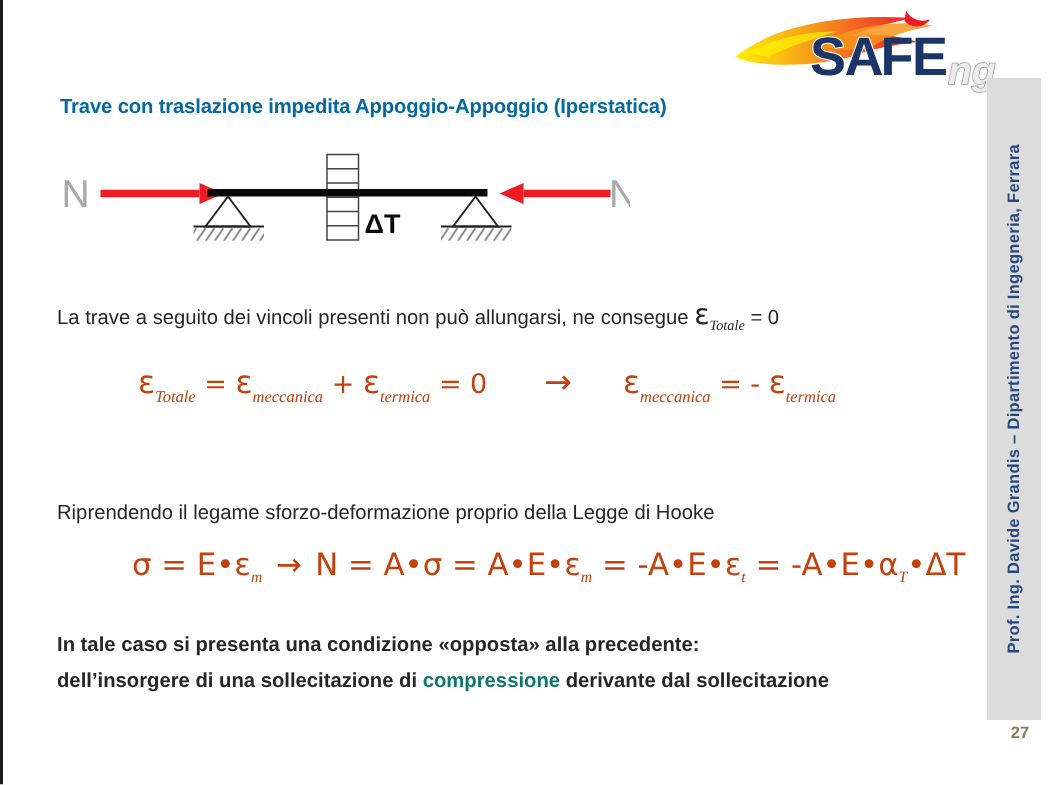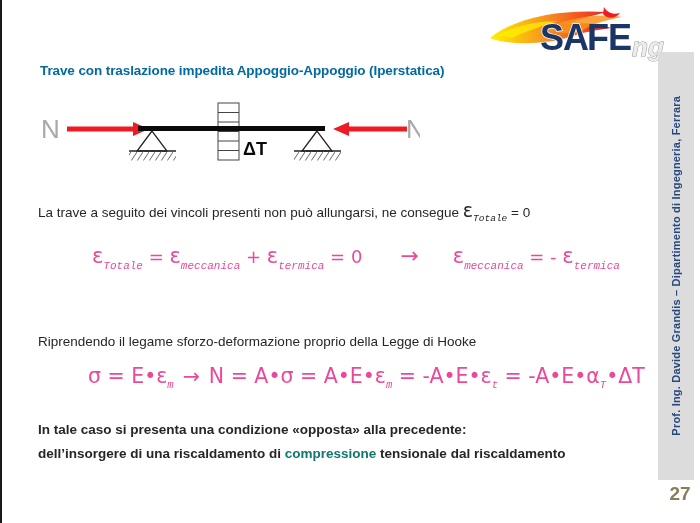--- a/index.html
+++ b/index.html
@@ -4,46 +4,46 @@
 <style>
   html,body{margin:0;padding:0;}
   body{
     width:700px;height:523px;position:relative;background:#ffffff;
     font-family:"Liberation Sans",sans-serif;overflow:hidden;color:#262626;
   }
   .left-edge{position:absolute;left:0;top:0;width:2px;height:523px;background:#1a1a1a;}
   .logo{position:absolute;left:488px;top:5px;width:205px;height:58px;}
   .slide-title{position:absolute;left:40px;top:63px;font-size:13.5px;font-weight:bold;color:#0369a1;letter-spacing:-0.1px;}
   .diagram{position:absolute;left:35px;top:98px;}
-  .math{font-family:"DejaVu Sans",sans-serif;color:#ec4899;}
+  .math{font-family:"DejaVu Sans",sans-serif;color:#c2410c;}
   .bodytext{font-size:13.5px;color:#262626;}
   .line1{position:absolute;left:38px;top:199px;}
   .line1 .m-eps{font-family:"DejaVu Sans",sans-serif;font-size:19px;font-weight:500;}
-  .m-sub{font-family:Liberation Mono, monospace;font-style:italic;font-size:9.5px;position:relative;top:4px;}
+  .m-sub{font-family:Liberation Serif, serif;font-style:italic;font-size:9.5px;position:relative;top:4px;}
   .eq1{position:absolute;left:92px;top:243px;white-space:nowrap;}
   .eq1 .g{font-size:21px;}
   .eq1 .op{font-size:18px;}
   .eq1 .m-sub{font-size:11px;top:6px;}
   .eq1 .arr{font-size:22px;margin:0 34px 0 38px;}
   .hooke{position:absolute;left:38px;top:334px;}
   .eq2{position:absolute;left:88px;top:364px;white-space:nowrap;font-size:20.5px;}
   .eq2 .m-sub{font-size:10.5px;top:5px;}
   .eq2 .arr{margin:0 9px;}
   .closing{position:absolute;left:38px;top:418px;width:612px;line-height:23.5px;font-weight:bold;}
   .closing b{color:#0f766e;}
   .side-strip{
     position:absolute;left:658px;top:52px;width:36px;height:428px;background:#dcdcdc;
     display:flex;align-items:center;justify-content:center;
   }
   .side-credit{
     writing-mode:vertical-rl;transform:rotate(180deg);
     font-size:11px;font-weight:bold;color:#27477e;white-space:nowrap;letter-spacing:0.2px;
   }
   .page-num{position:absolute;left:666px;top:483px;width:28px;text-align:center;
-    font-size:19px;font-weight:bold;color:#8b7d58;}
+    font-size:11px;font-weight:bold;color:#8b7d58;}
 </style>
 </head>
 <body>
 
 <div class="left-edge"></div>
 
 <div class="logo">
   <svg width="205" height="58" viewBox="0 0 205 58">
     <defs>
       <linearGradient id="fg" x1="0" y1="0" x2="1" y2="0">
@@ -124,20 +124,20 @@
 </div>
 
 <div class="hooke bodytext">Riprendendo il legame sforzo-deformazione proprio della Legge di Hooke</div>
 
 <div class="eq2 math">
   <span>σ = E•ε</span><span class="m-sub">m</span><span class="arr">→</span><span>N = A•σ = A•E•ε</span><span class="m-sub">m</span><span> = -A•E•ε</span><span class="m-sub">t</span><span> = -A•E•α</span><span class="m-sub">T</span><span>•ΔT</span>
 </div>
 
 <div class="closing bodytext">
   <div>In tale caso si presenta una condizione «opposta» alla precedente:</div>
-  <div><span>dell’insorgere di una riscaldamento di </span><b>compressione</b><span> tensionale dal riscaldamento</span></div>
+  <div><span>dell’insorgere di una sollecitazione di </span><b>compressione</b><span> derivante dal sollecitazione</span></div>
 </div>
 
 <div class="side-strip">
   <div class="side-credit">Prof. Ing. Davide Grandis – Dipartimento di Ingegneria, Ferrara</div>
 </div>
 
 <div class="page-num">27</div>
 
 </body></html>

